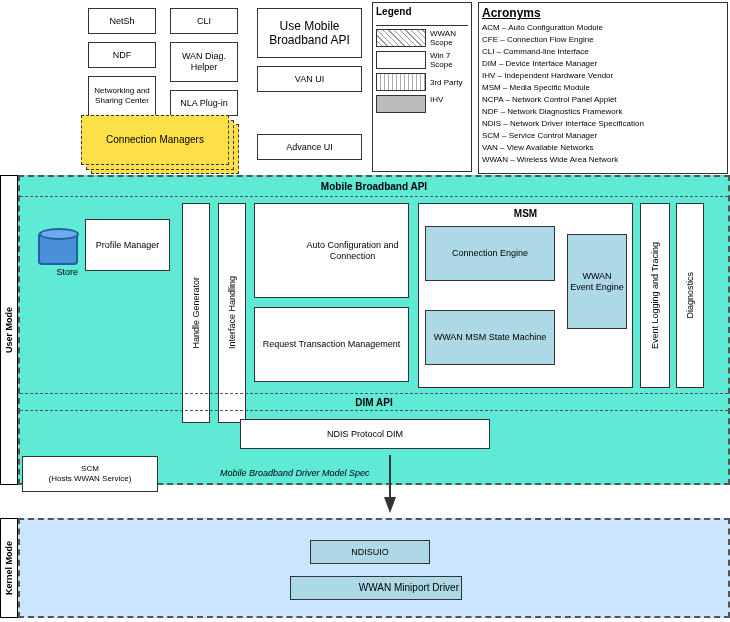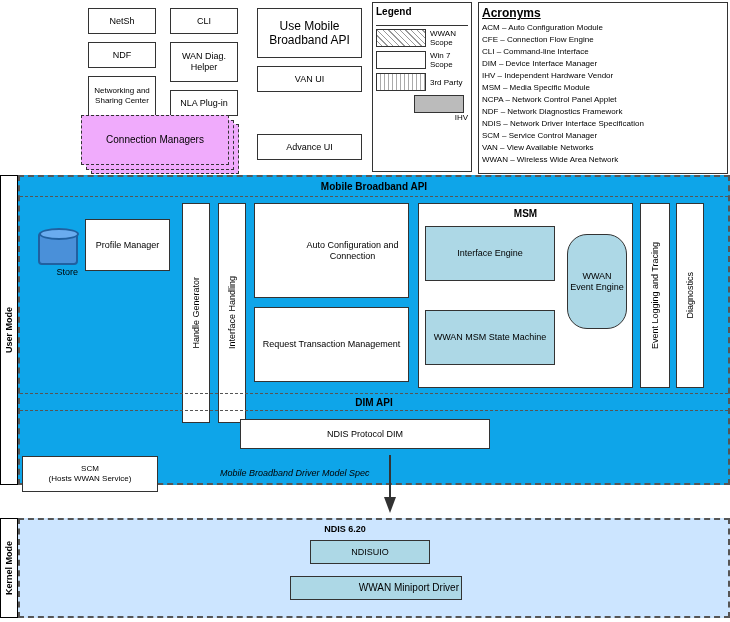--- a/index.html
+++ b/index.html
@@ -10,21 +10,21 @@
     
     .vertical-label { position: absolute; writing-mode: vertical-rl; transform: rotate(180deg); font-size: 9px; font-weight: bold; display: flex; align-items: center; justify-content: center; }
     
     .user-mode-label { left: 0; top: 175px; width: 18px; height: 310px; border: 1px solid #000; background: #fff; }
     
     
     .box { position: absolute; border: 1px solid #333; display: flex; align-items: center; justify-content: center; text-align: center; padding: 2px; line-height: 1.2; }
     
     .box-white { background: #fff; }
     .box-light-blue { background: #add8e6; }
-    .box-dashed { border: 1px dashed #333; background: #f0abfc; }
+    .box-dashed { border: 1px dashed #333; background: #fde047; }
     
     
     .legend-box { position: absolute; border: 1px solid #333; background: #fff; }
     
     svg.arrows { position: absolute; top: 0; left: 0; width: 730px; height: 622px; pointer-events: none; }
   </style>
 </head>
 <body>
 
 <div class="diagram-container">
@@ -101,21 +101,21 @@
     <div style="display:flex; align-items:center; margin-bottom:4px;">
       <div style="width:50px; height:18px; background:#fff; border:1px solid #333; margin-right:4px; flex-shrink:0;"></div>
       <span style="font-size:8px;">Win 7 Scope</span>
     </div>
 
     <div style="display:flex; align-items:center; margin-bottom:4px;">
       <div style="width:50px; height:18px; background: repeating-linear-gradient(90deg, #fff, #fff 3px, #aaa 3px, #aaa 4px); border:1px solid #333; margin-right:4px; flex-shrink:0;"></div>
       <span style="font-size:8px;">3rd Party</span>
     </div>
 
-    <div style="display:flex; align-items:flex-end; margin-bottom:4px;flex-direction:column;">
+    <div style="display:flex; align-items:flex-start; margin-bottom:4px;">
       <div style="width:50px; height:18px; background:#bbb; border:1px solid #333; margin-right:4px; flex-shrink:0;"></div>
       <span style="font-size:8px;">IHV</span>
     </div>
   </div>
 
   <div class="legend-box" style="left:478px; top:2px; width:250px; height:172px; padding:3px;">
     <div style="font-weight:bold; font-size:12px; margin-bottom:2px; text-decoration:underline;">Acronyms</div>
     <div style="font-size:8px; line-height:1.5;">
       ACM – Auto Configuration Module<br>
       CFE – Connection Flow Engine<br>
@@ -125,21 +125,21 @@
       MSM – Media Specific Module<br>
       NCPA – Network Control Panel Applet<br>
       NDF – Network Diagnostics Framework<br>
       NDIS – Network Driver Interface Specification<br>
       SCM – Service Control Manager<br>
       VAN – View Available Networks<br>
       WWAN – Wireless Wide Area Network
     </div>
   </div>
 
-  <div style="position:absolute; top:175px; left:18px; width:712px; height:310px; background:#0ea5e9; border:2px dashed #555;">
+  <div style="position:absolute; top:175px; left:18px; width:712px; height:310px; background:#5eead4; border:2px dashed #555;">
 
     <div style="position:absolute; top:0; left:0; right:0; height:20px; display:flex; align-items:center; justify-content:center; font-size:10px; font-weight:bold; border-bottom:1px dashed #555;">
       <span>Mobile Broadband API</span>
     </div>
 
     <div style="position:absolute; top:55px; left:8px; width:50px; height:45px; display:flex; flex-direction:column; align-items:flex-end; justify-content:center;">
 
       <div style="width:40px; height:35px; background:#4a90d9; border-radius:4px; border:2px solid #2060a0; position:relative;">
         <div style="position:absolute; top:-6px; left:-1px; width:40px; height:12px; background:#6aacef; border-radius:50%; border:2px solid #2060a0;"></div>
       </div>
@@ -166,28 +166,28 @@
       <span>Request Transaction Management</span>
     </div>
 
     <div class="box box-white" style="position:absolute; top:26px; left:398px; width:215px; height:185px; font-size:10px;">
 
       <div style="position:absolute; top:4px; left:0; right:0; text-align:center; font-size:10px; font-weight:bold;">
         <span>MSM</span>
       </div>
 
       <div class="box box-light-blue" style="position:absolute; top:22px; left:6px; width:130px; height:55px; font-size:9px;">
-        <span>Interface Engine</span>
+        <span>Connection Engine</span>
       </div>
 
       <div class="box box-light-blue" style="position:absolute; top:90px; left:6px; width:130px; height:55px; font-size:9px;margin-top:16px;">
         <span>WWAN MSM State Machine</span>
       </div>
 
-      <div class="box box-light-blue" style="position:absolute; top:30px; left:148px; width:60px; height:95px; font-size:9px;border-radius:20px;">
+      <div class="box box-light-blue" style="position:absolute; top:30px; left:148px; width:60px; height:95px; font-size:9px;">
         <span>WWAN Event Engine</span>
       </div>
     </div>
 
     <div class="box box-white" style="position:absolute; top:26px; left:620px; width:30px; height:185px;">
       <span style="writing-mode:vertical-rl; transform:rotate(180deg); font-size:9px;">Event Logging and Tracing</span>
     </div>
 
     <div class="box box-white" style="position:absolute; top:26px; left:656px; width:28px; height:185px;">
       <span style="writing-mode:vertical-rl; transform:rotate(180deg); font-size:9px;">Diagnostics</span>
@@ -223,23 +223,20 @@
     <defs>
       <marker id="arr1" markerWidth="8" markerHeight="6" refX="4" refY="3" orient="auto">
         <polygon points="0 0, 8 3, 0 6" fill="#333"></polygon>
       </marker>
     </defs>
     <line x1="50" y1="0" x2="50" y2="50" stroke="#333" stroke-width="2" marker-end="url(#arr1)"></line>
   </svg>
 
   <div style="position:absolute; top:518px; left:18px; width:712px; height:100px; background:#cce5ff; border:2px dashed #555;">
 
-    <div style="position:absolute; top:4px; left:200px; width:250px; text-align:center; font-size:9px; font-weight:bold;">
-      <span>NDIS 6.20</span>
-    </div>
 
     <div class="box box-light-blue" style="position:absolute; top:20px; left:290px; width:120px; height:24px; font-size:9px;">
       <span>NDISUIO</span>
     </div>
 
     <div class="box box-light-blue" style="position:absolute; top:56px; left:270px; width:172px; height:24px; font-size:10px;justify-content:flex-end;">
       <span>WWAN Miniport Driver</span>
     </div>
 
   </div>

